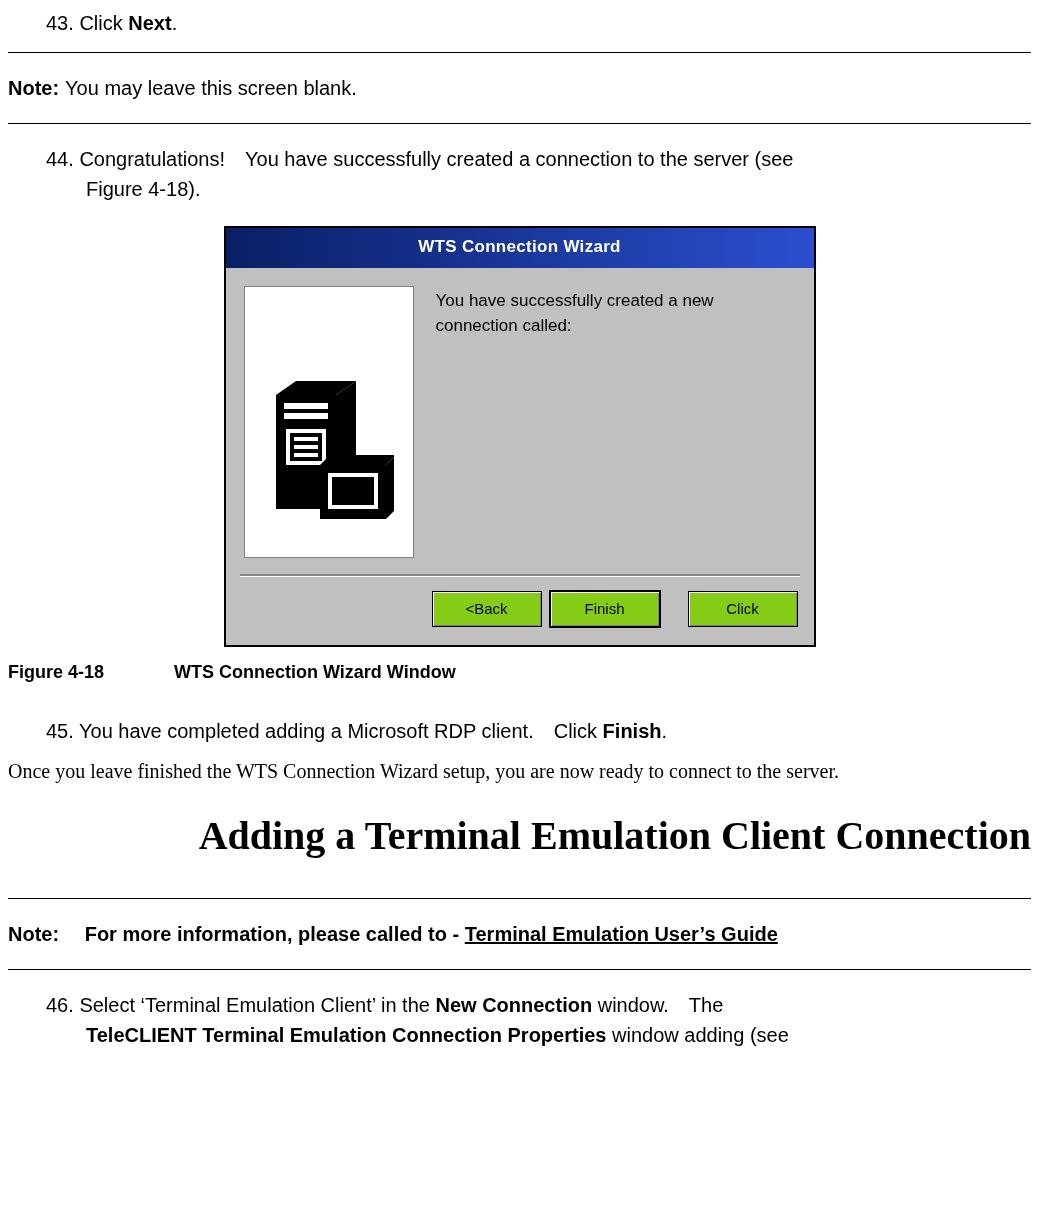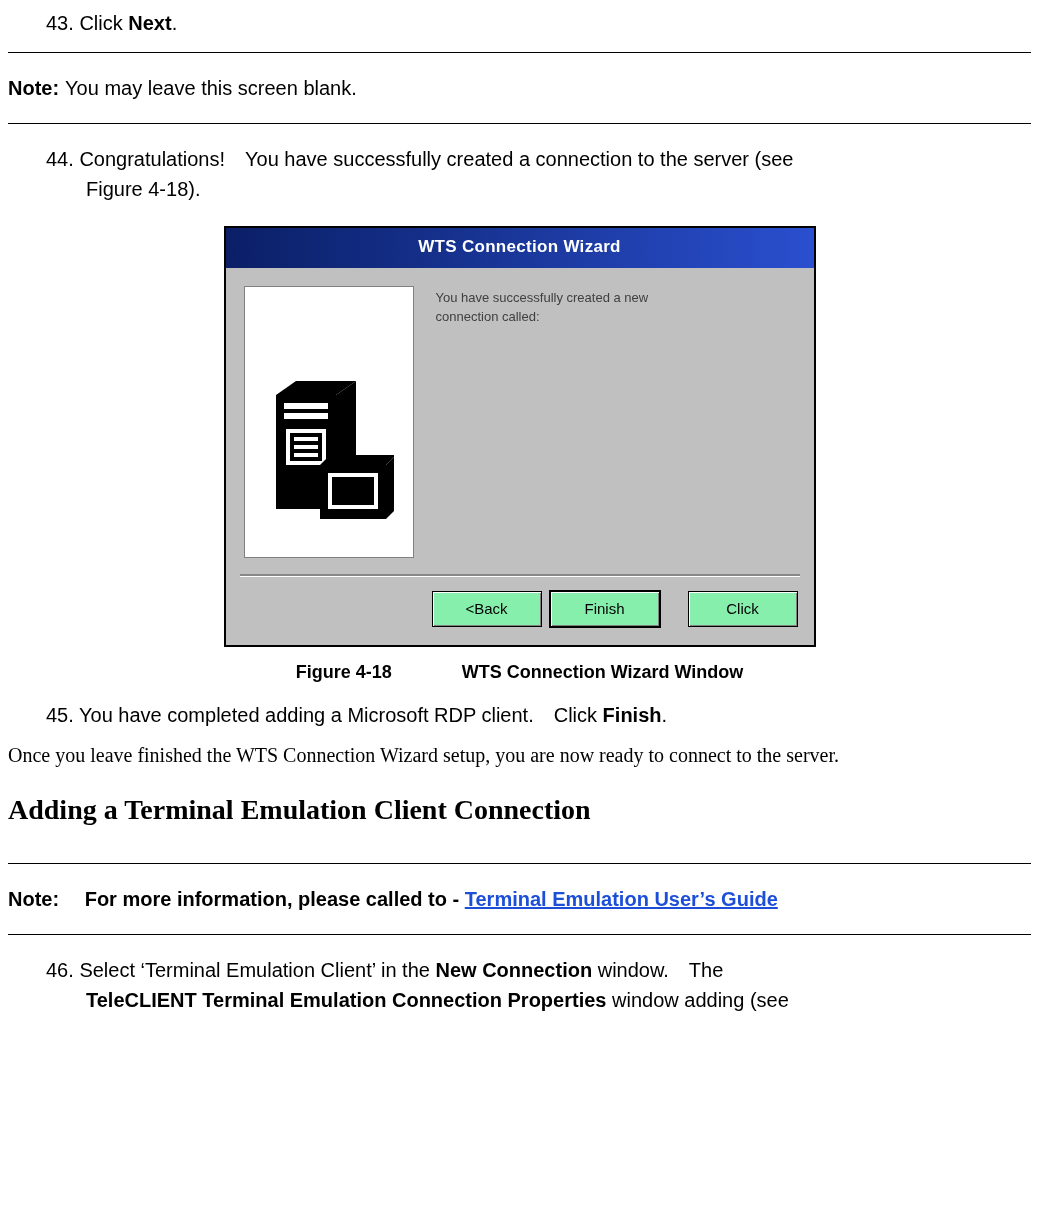--- a/index.html
+++ b/index.html
@@ -43,61 +43,60 @@
   }
   .wiz-body { display: flex; padding: 18px 12px 10px 18px; gap: 22px; }
   .wiz-left {
     width: 168px; height: 270px;
     background: #fff;
     border: 1px solid #808080;
     position: relative;
     flex-shrink: 0;
   }
   .wiz-left svg { position: absolute; bottom: 30px; left: 50%; transform: translateX(-50%); }
-  .wiz-right { flex: 1; color: #404040; font-size: 13px; }
+  .wiz-right { flex: 1; color: #000000; font-size: 17px; }
   .wiz-text-top { margin-top: 2px; }
   .wiz-text-bot { margin-top: 120px; }
   .wiz-sep { height: 2px; background: #888; border-bottom: 1px solid #fff; margin: 6px 14px 0 14px; }
   .wiz-buttons { text-align: right; padding: 14px 16px 18px 0; }
   .wiz-btn {
     display: inline-block;
     width: 108px;
     padding: 6px 0;
     text-align: center;
     font-size: 15px;
-    background: #86efac;
+    background: #84cc16;
     border: 1px solid #000;
     box-shadow: inset 1px 1px 0 #fff, inset -1px -1px 0 #808080;
     margin-left: 8px;
   }
   .wiz-btn.gap { margin-left: 28px; }
   .wiz-btn.default { box-shadow: 0 0 0 1px #000, inset 1px 1px 0 #fff, inset -1px -1px 0 #808080; }
   .figure-caption {
-    text-align: center;
     font-weight: bold;
     font-size: 18px;
-    margin: 12px 0 14px 0;
+    margin: 12px 0 30px 0;
   }
   .figure-caption .gap { display:inline-block; width:70px; }
   .plain-para {
     font-family: Georgia, 'Times New Roman', serif;
     font-size: 20px;
     margin: 10px 0 10px 0;
   }
   h1.section {
     font-family: 'Times New Roman', Times, serif;
-    font-size: 28px;
+    font-size: 40px;
     font-weight: bold;
-    text-align: left;
+    text-align: right;
     margin: 18px 0 30px 0;
     line-height: 1.6;
   }
   .note-block.bold-body { font-weight: bold; }
   .link {
-    color: #1d4ed8;
+    color: #000000;
     text-decoration: underline;
     font-weight: bold;
   }
   b { font-weight: bold; }
 </style>
 </head>
 <body>
 
 <div class="step">
   <span>43.</span>

